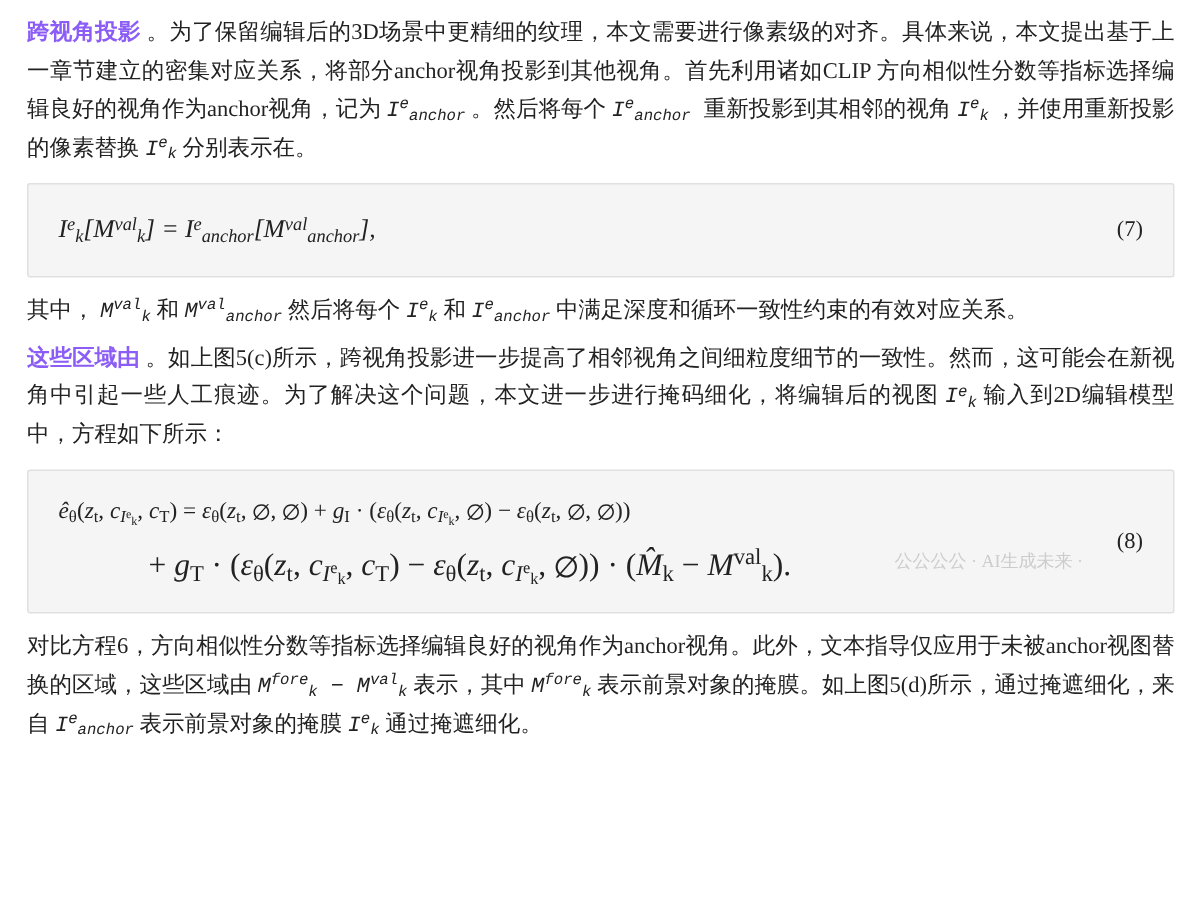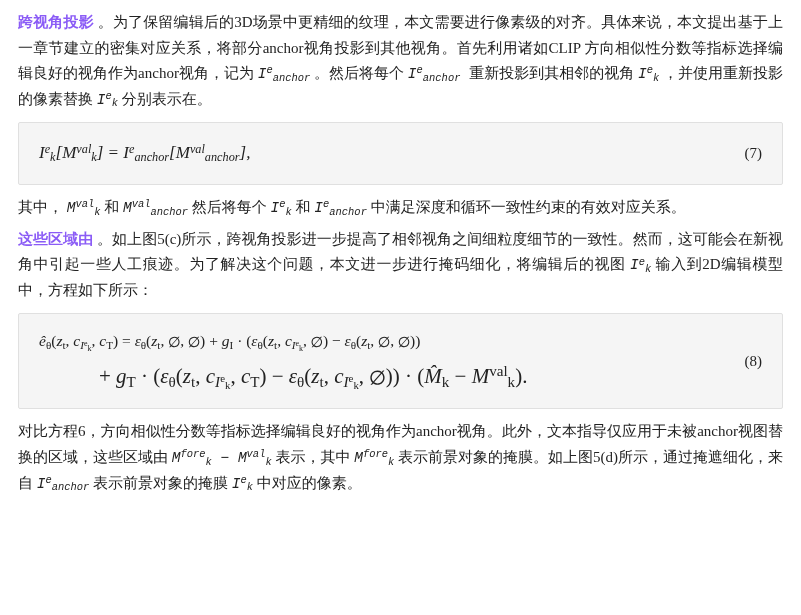--- a/index.html
+++ b/index.html
@@ -129,28 +129,31 @@
           <div class="math-block" style="font-size:15.5px; margin-bottom:4px;">
             <i>ê</i><sub>θ</sub>(<i>z</i><sub>t</sub>, <i>c</i><sub><i>I</i><sup>e</sup><sub>k</sub></sub>, <i>c</i><sub>T</sub>) = <i>ε</i><sub>θ</sub>(<i>z</i><sub>t</sub>, ∅, ∅) + <i>g</i><sub>I</sub> · (<i>ε</i><sub>θ</sub>(<i>z</i><sub>t</sub>, <i>c</i><sub><i>I</i><sup>e</sup><sub>k</sub></sub>, ∅) − <i>ε</i><sub>θ</sub>(<i>z</i><sub>t</sub>, ∅, ∅))
           </div>
           <div class="math-block" style="font-size:21px; padding-left: 60px;">
             + <i>g</i><sub>T</sub> · (<i>ε</i><sub>θ</sub>(<i>z</i><sub>t</sub>, <i>c</i><sub><i>I</i><sup>e</sup><sub>k</sub></sub>, <i>c</i><sub>T</sub>) − <i>ε</i><sub>θ</sub>(<i>z</i><sub>t</sub>, <i>c</i><sub><i>I</i><sup>e</sup><sub>k</sub></sub>, ∅)) · (<i>M̂</i><sub>k</sub> − <i>M</i><sup>val</sup><sub>k</sub>).
           </div>
         </div>
         <div class="formula-number" style="margin-left:12px; white-space:nowrap; align-self:center;">(8)</div>
       </div>
 
+      <div class="watermark" style="right: 60px; bottom: 24px; font-size: 12px; color: #bbb;">
+        公公公公 · AI生成未来 ·
+      </div>
     </div>
 
     <p class="paragraph">
       <span>对比方程6，方向相似性分数等指标选择编辑良好的视角作为anchor视角。此外，文本指导仅应用于未被anchor视图替换的区域，这些区域由 </span>
       <span class="inline-formula math"><i>M</i><sup>fore</sup><sub>k</sub> − <i>M</i><sup>val</sup><sub>k</sub></span>
       <span> 表示，其中 </span>
       <span class="inline-formula math"><i>M</i><sup>fore</sup><sub>k</sub></span>
       <span> 表示前景对象的掩膜。如上图5(d)所示，通过掩遮细化，来自 </span>
       <span class="inline-formula math"><i>I</i><sup>e</sup><sub>anchor</sub></span>
       <span> 表示前景对象的掩膜 </span>
       <span class="inline-formula math"><i>I</i><sup>e</sup><sub>k</sub></span>
-      <span> 中对应的像素。</span>
+      <span> 通过掩遮细化。</span>
     </p>
   </div>
 
 </div>
 
 </body></html>

